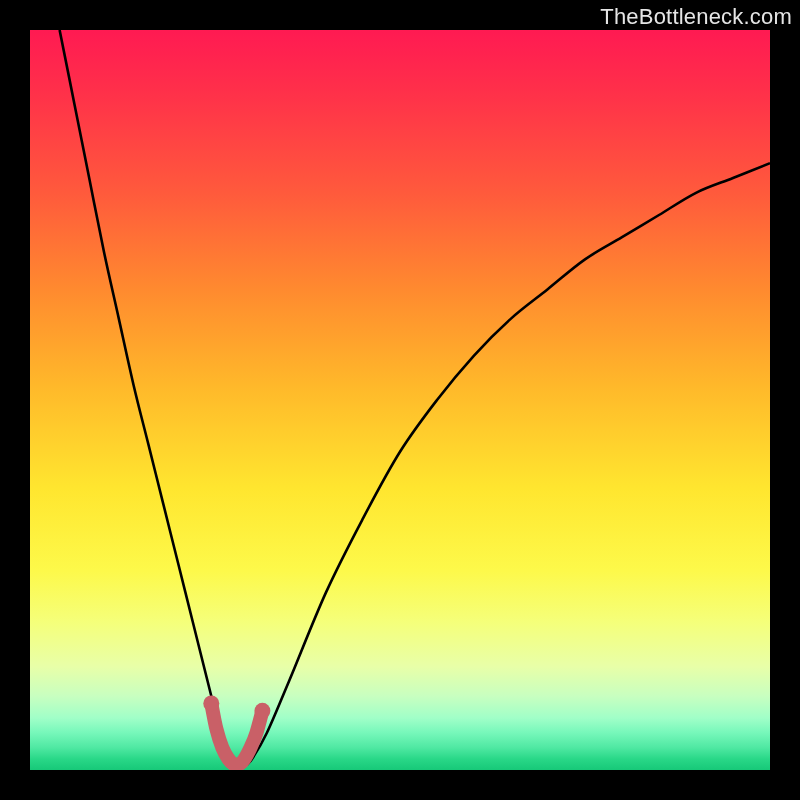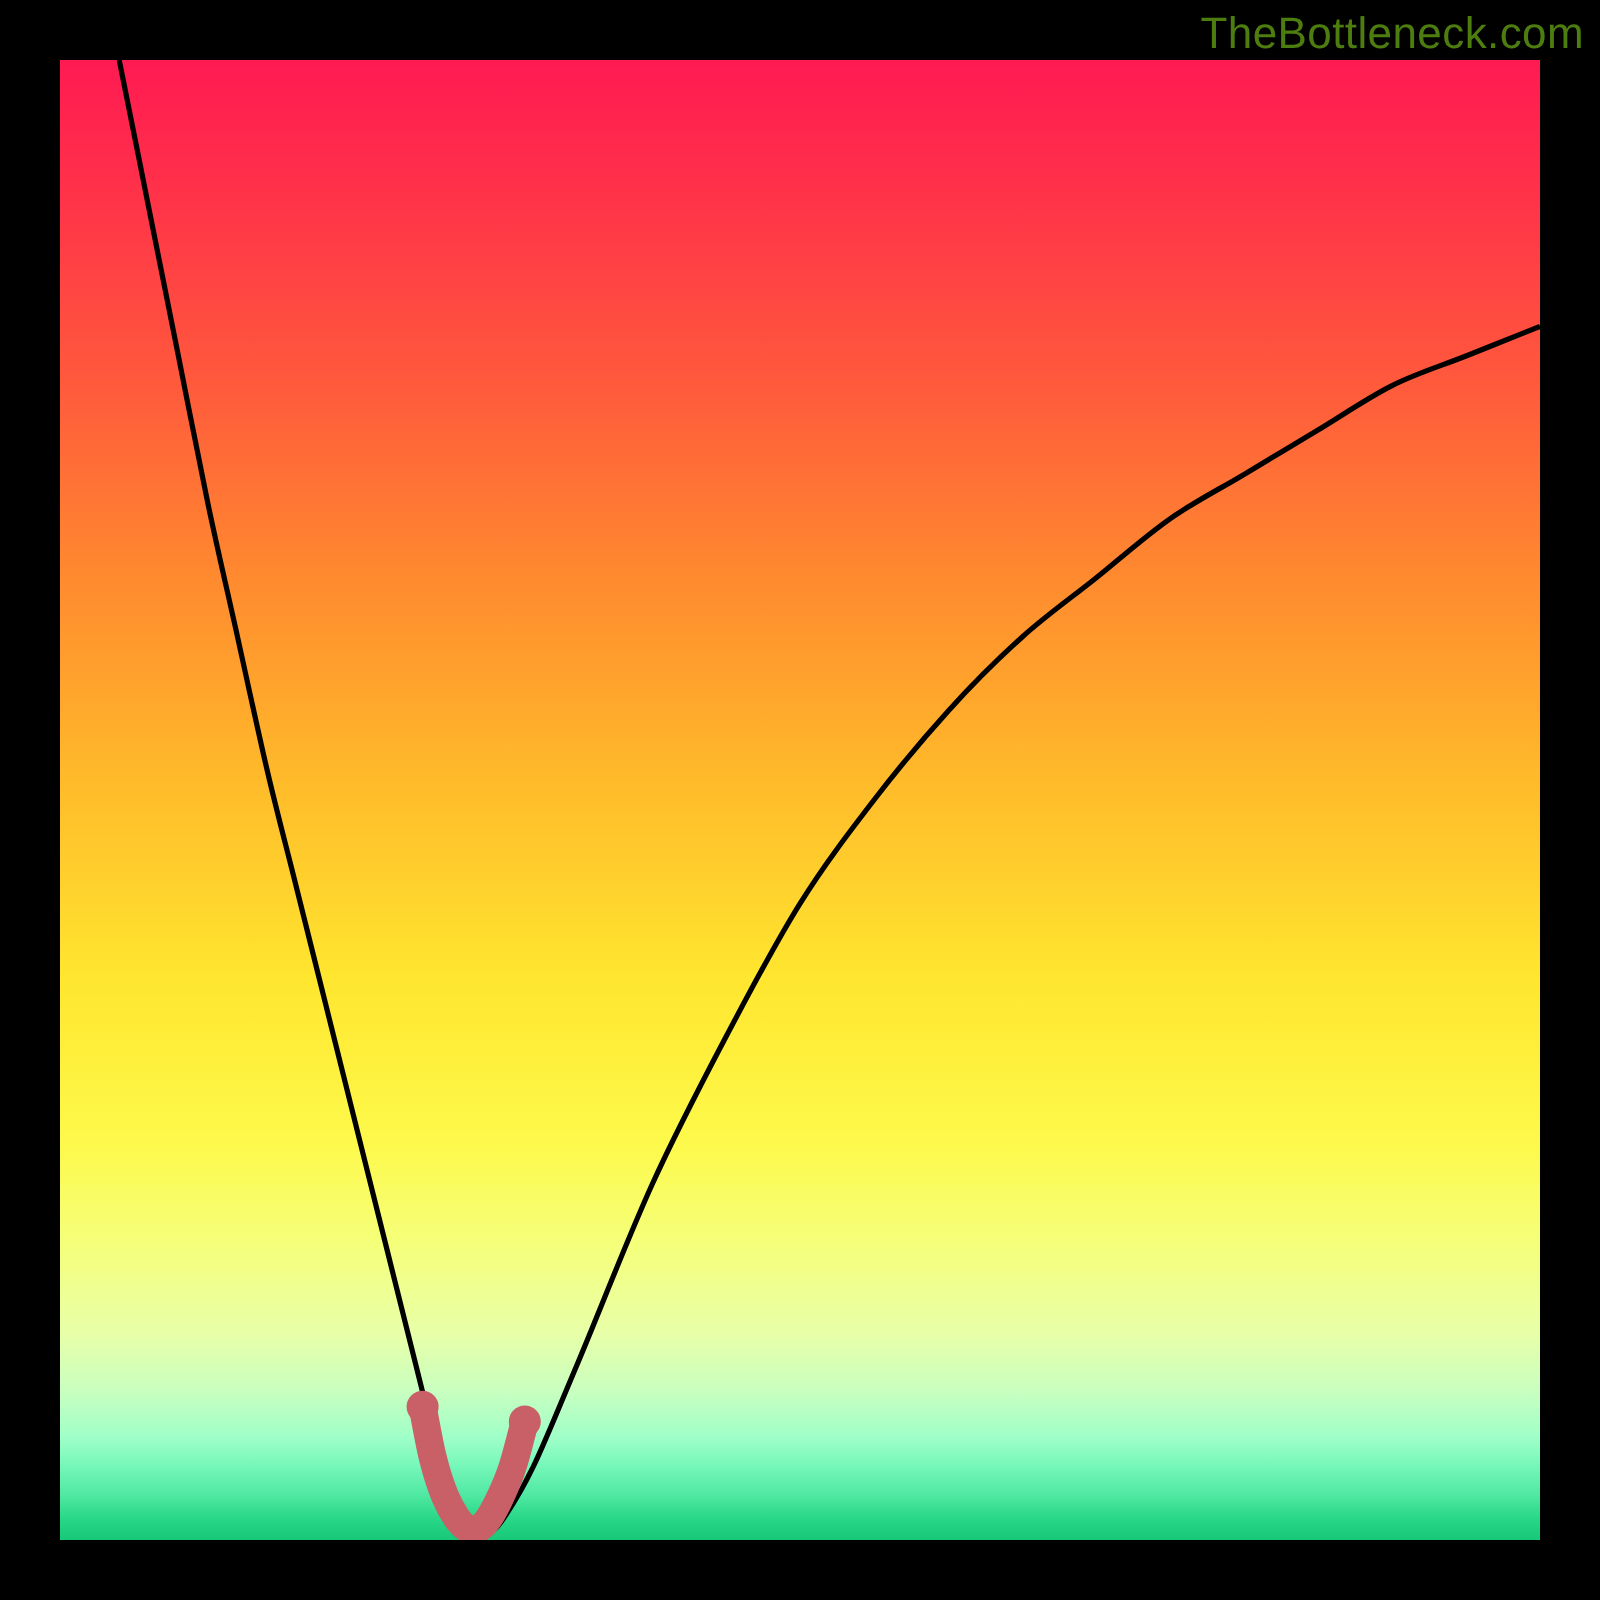--- a/index.html
+++ b/index.html
@@ -46,21 +46,21 @@
   .curve {
     position: absolute;
     left: 0; top: 0;
     width: 740px;
     height: 740px;
   }
   .watermark {
     position: absolute;
     top: 4px;
     right: 8px;
-    color: #4d7c0f;
+    color: #e5e5e5;
     font-size: 22px;
     letter-spacing: 0.2px;
   }
 </style>
 </head>
 <body>
 
 <div class="watermark">TheBottleneck.com</div>
 
 <div class="frame">

